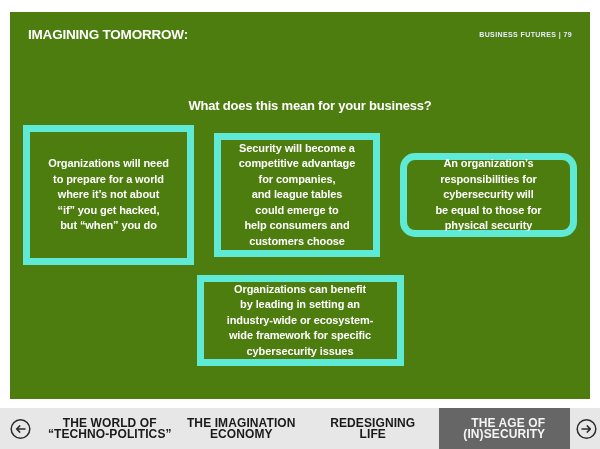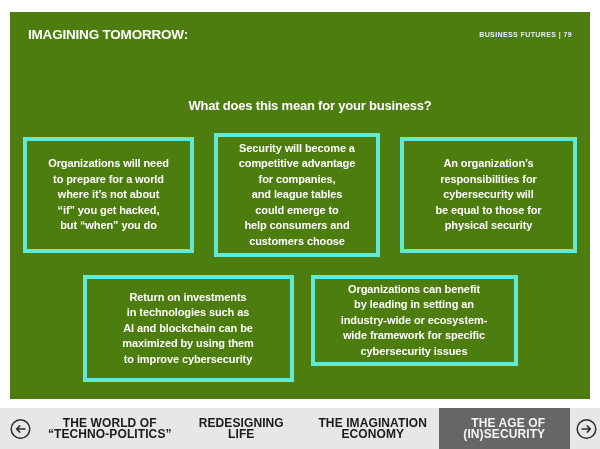--- a/index.html
+++ b/index.html
@@ -43,32 +43,32 @@
   
   .row1 {
     position: absolute; left: 0; right: 0; top: 121px; height: 124px;
     display: flex; justify-content: center; align-items: center; gap: 20px;
   }
   .row2 {
     position: absolute; left: 0; right: 0; top: 263px; height: 107px;
     display: flex; justify-content: center; gap: 17px;
   }
   .card {
-    border: 4px solid #5eead4;
+    border: 7px solid #5eead4;
     display: flex; align-items: center; justify-content: center;
     text-align: center;
   }
   .card-text {
     color: #ffffff; font-weight: bold;
     font-size: 11px; line-height: 15.5px; letter-spacing: -0.1px;
     white-space: pre-line;
   }
-  .card-r1a { width: 171px; height: 116px; }
+  .card-r1a { width: 171px; height: 140px; }
   .card-r1b { width: 166px; height: 124px; }
-  .card-r1c { width: 177px; height: 116px; }
+  .card-r1c { width: 177px; height: 84px; border-radius: 15px; }
   .card-r2a { width: 211px; height: 107px; }
   .card-r2b { width: 207px; height: 91px; }
 
   
   .footer {
     position: absolute; left: 0; right: 0; bottom: 0; height: 41px;
     background: #E7E7E7;
   }
   .nav-items {
     position: absolute; left: 44px; right: 30px; top: 0; bottom: 0;
@@ -126,27 +126,20 @@
     <div class="card card-r1c">
       <p class="card-text">An organization’s
 responsibilities for
 cybersecurity will
 be equal to those for
 physical security</p>
     </div>
   </div>
 
   <div class="row2">
-    <div class="card card-r2a">
-      <p class="card-text">Return on investments
-in technologies such as
-AI and blockchain can be
-maximized by using them
-to improve cybersecurity</p>
-    </div>
     <div class="card card-r2b">
       <p class="card-text">Organizations can benefit
 by leading in setting an
 industry-wide or ecosystem-
 wide framework for specific
 cybersecurity issues</p>
     </div>
   </div>
 </div>
 
@@ -156,24 +149,24 @@
       <svg width="21" height="21" viewBox="0 0 21 21">
         <circle cx="10.5" cy="10.5" r="9.3" fill="none" stroke="#2b2b2b" stroke-width="1.5"></circle>
         <path d="M15 10.5 H7 M9.8 7.4 L6.6 10.5 L9.8 13.6" fill="none" stroke="#2b2b2b" stroke-width="1.5" stroke-linecap="round" stroke-linejoin="round"></path>
       </svg>
     </span>
   </div>
 
   <div class="nav-items">
     <div class="nav-item">THE WORLD OF
 “TECHNO-POLITICS”</div>
+    <div class="nav-item">THE IMAGINATION
+ECONOMY</div>
     <div class="nav-item">REDESIGNING
 LIFE</div>
-    <div class="nav-item">THE IMAGINATION
-ECONOMY</div>
     <div class="nav-item active">THE AGE OF
 (IN)SECURITY</div>
   </div>
 
   <div class="nav-arrow next">
     <span>
       <svg width="21" height="21" viewBox="0 0 21 21">
         <circle cx="10.5" cy="10.5" r="9.3" fill="none" stroke="#2b2b2b" stroke-width="1.5"></circle>
         <path d="M6 10.5 H14 M11.2 7.4 L14.4 10.5 L11.2 13.6" fill="none" stroke="#2b2b2b" stroke-width="1.5" stroke-linecap="round" stroke-linejoin="round"></path>
       </svg>

